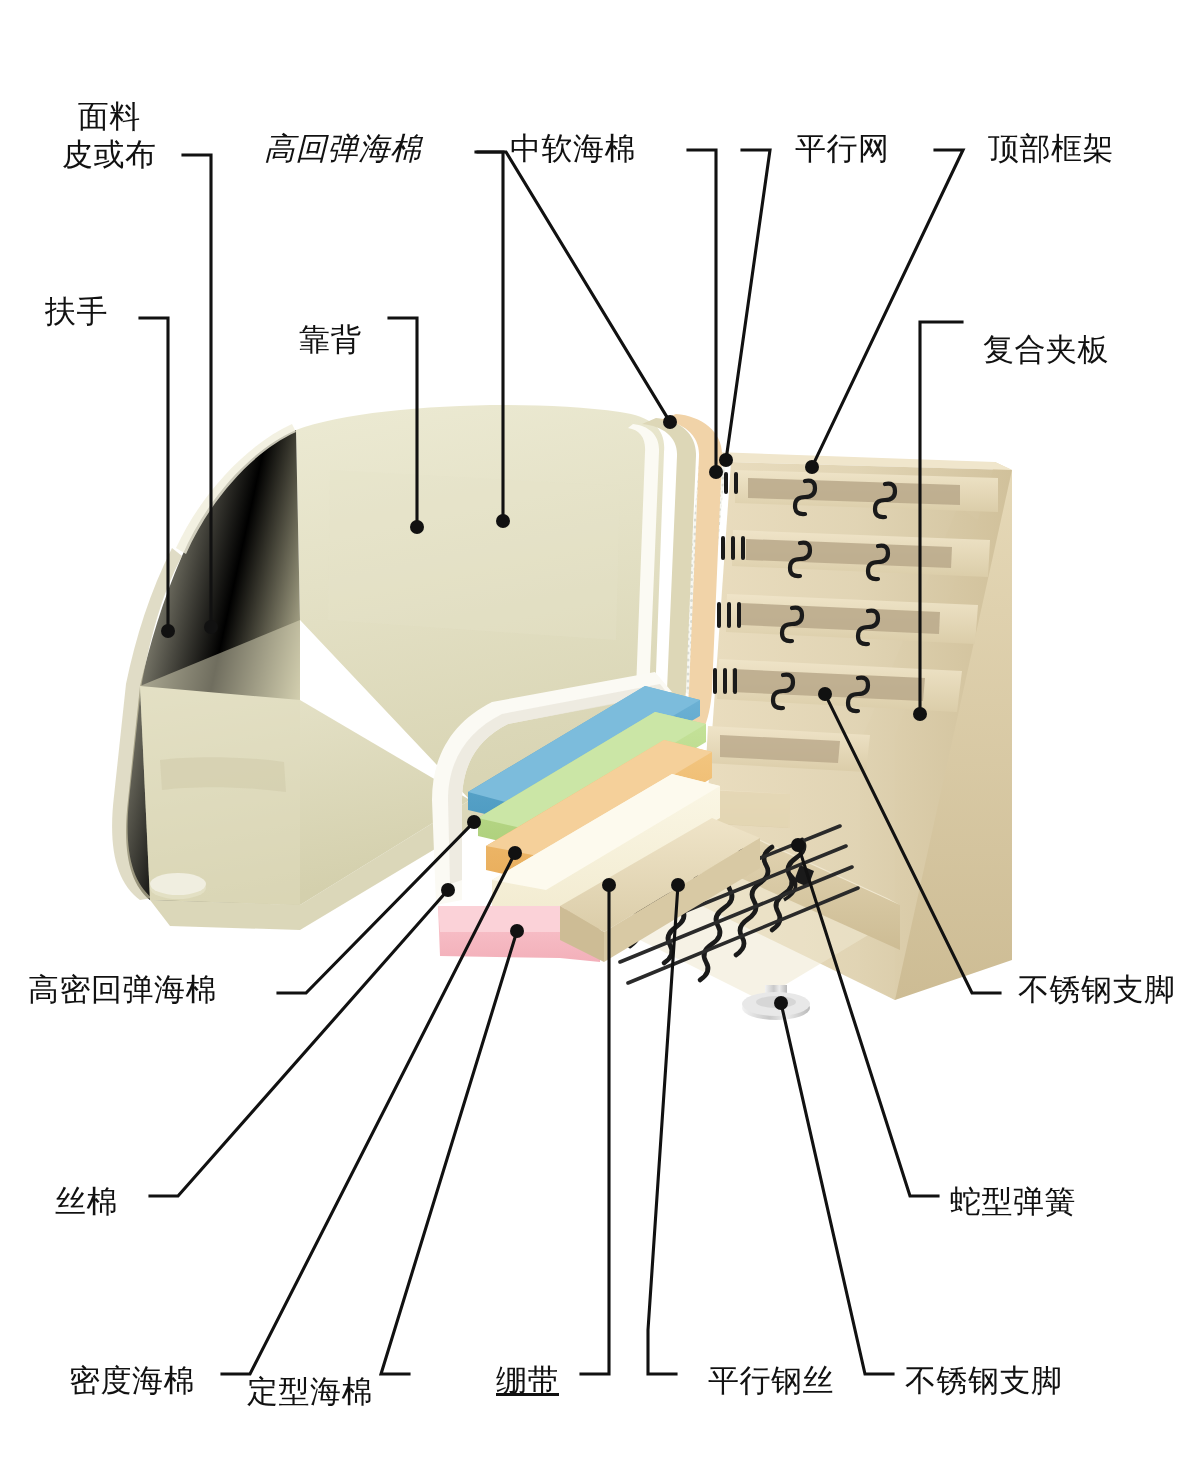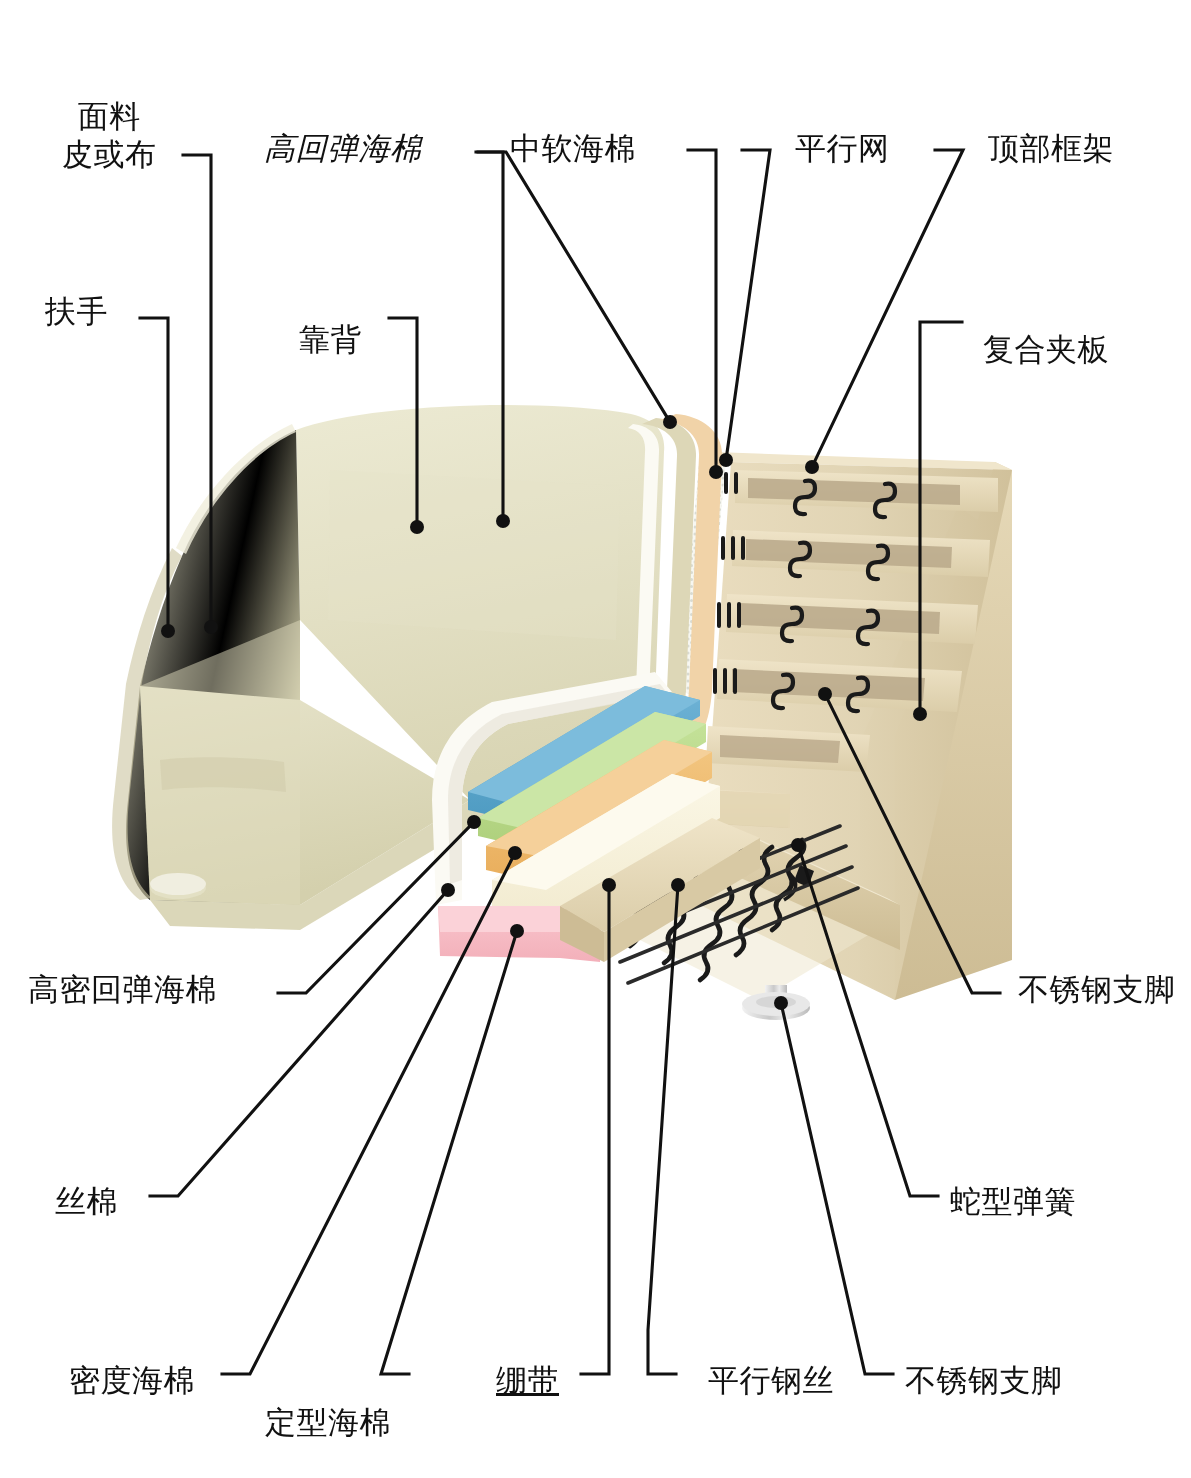--- a/index.html
+++ b/index.html
@@ -322,21 +322,21 @@
   <div class="lbl" style="left:28px;top:972px;">高密回弹海棉</div>
 
   <div class="lbl" style="left:1018px;top:972px;">不锈钢支脚</div>
 
   <div class="lbl" style="left:55px;top:1184px;">丝棉</div>
 
   <div class="lbl" style="left:950px;top:1184px;">蛇型弹簧</div>
 
   <div class="lbl" style="left:37px;top:1363px;margin-left:32px;">密度海棉</div>
 
-  <div class="lbl" style="left:247px;top:1405px;margin-left:18px;">定型海棉</div>
+  <div class="lbl" style="left:247px;top:1374px;">定型海棉</div>
 
   <div class="lbl" style="left:496px;top:1363px;text-decoration:underline;">绷带</div>
 
   <div class="lbl" style="left:708px;top:1363px;">平行钢丝</div>
 
   <div class="lbl" style="left:905px;top:1363px;">不锈钢支脚</div>
 
 </div>
 
 </body></html>

